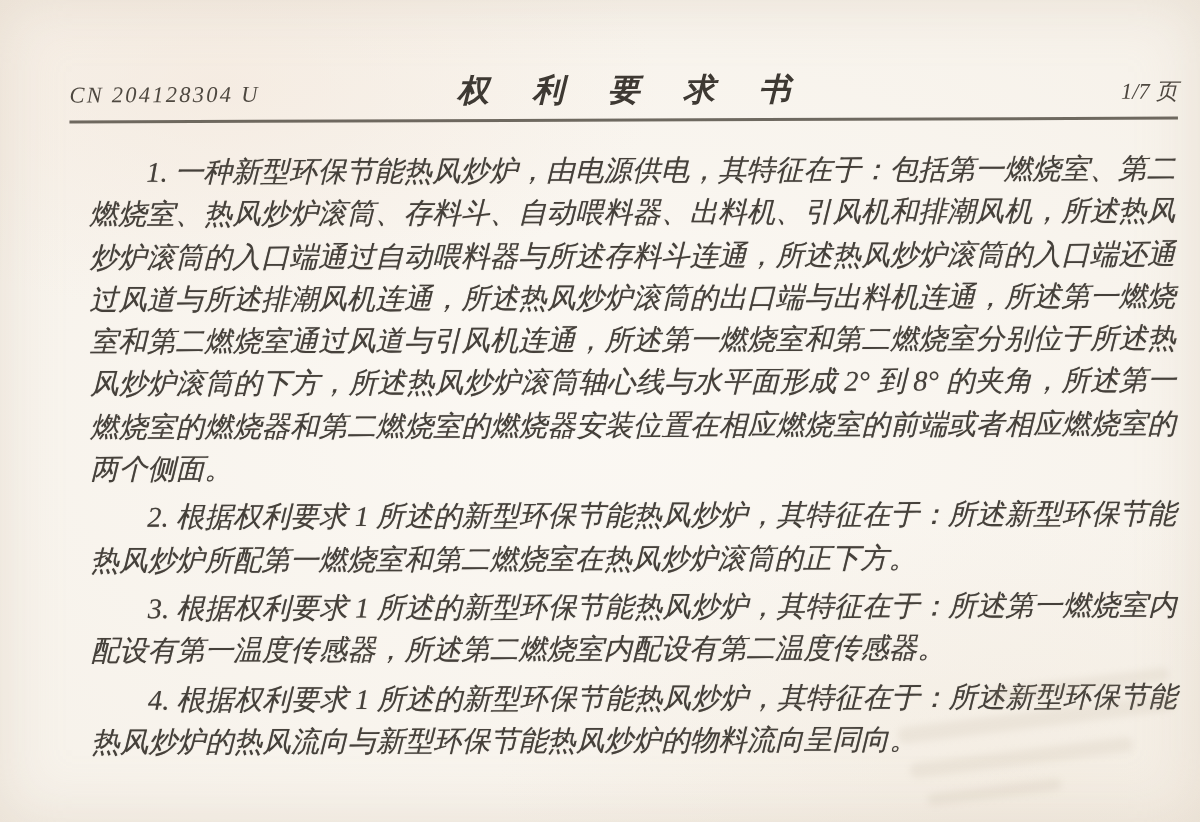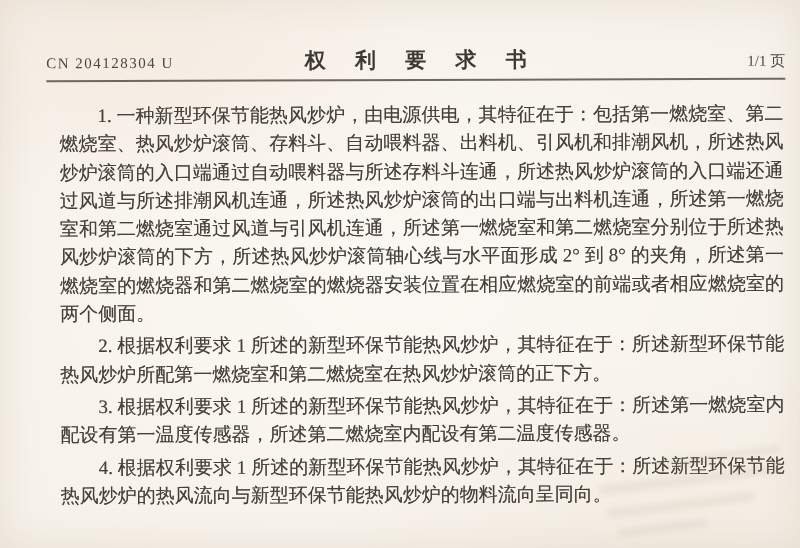--- a/index.html
+++ b/index.html
@@ -12,20 +12,21 @@
     position: relative;
     width: 800px;
     height: 548px;
     overflow: hidden;
     background:
       radial-gradient(ellipse 420px 220px at 18% 10%, rgba(243,230,218,0.55), rgba(243,230,218,0) 70%),
       radial-gradient(ellipse 500px 260px at 85% 95%, rgba(240,231,218,0.5), rgba(240,231,218,0) 70%),
       radial-gradient(ellipse 600px 400px at 50% 50%, #fbf8f3, #f6f1e9);
     box-shadow: inset 0 0 40px rgba(205,190,170,0.35);
     color: #45403a;
+    font-style: italic;
   }
   .sheet {
     position: absolute;
     left: 47px;
     right: 14px;
     top: 46px;
     transform: rotate(-0.2deg);
   }
   .header-row {
     display: grid;
@@ -89,21 +90,21 @@
 </style>
 </head>
 <body>
 
 <div class="page">
   <div class="sheet">
 
     <div class="header-row">
       <span class="doc-number">CN 204128304 U</span>
       <span class="page-title">权 利 要 求 书</span>
-      <span class="page-indicator">1/1 页</span>
+      <span class="page-indicator">1/7 页</span>
     </div>
 
     <div class="header-rule"></div>
 
     <div class="claims">
       <p>1. 一种新型环保节能热风炒炉，由电源供电，其特征在于：包括第一燃烧室、第二燃烧室、热风炒炉滚筒、存料斗、自动喂料器、出料机、引风机和排潮风机，所述热风炒炉滚筒的入口端通过自动喂料器与所述存料斗连通，所述热风炒炉滚筒的入口端还通过风道与所述排潮风机连通，所述热风炒炉滚筒的出口端与出料机连通，所述第一燃烧室和第二燃烧室通过风道与引风机连通，所述第一燃烧室和第二燃烧室分别位于所述热风炒炉滚筒的下方，所述热风炒炉滚筒轴心线与水平面形成 2° 到 8° 的夹角，所述第一燃烧室的燃烧器和第二燃烧室的燃烧器安装位置在相应燃烧室的前端或者相应燃烧室的两个侧面。</p>
       <p>2. 根据权利要求 1 所述的新型环保节能热风炒炉，其特征在于：所述新型环保节能热风炒炉所配第一燃烧室和第二燃烧室在热风炒炉滚筒的正下方。</p>
       <p>3. 根据权利要求 1 所述的新型环保节能热风炒炉，其特征在于：所述第一燃烧室内配设有第一温度传感器，所述第二燃烧室内配设有第二温度传感器。</p>
       <p>4. 根据权利要求 1 所述的新型环保节能热风炒炉，其特征在于：所述新型环保节能热风炒炉的热风流向与新型环保节能热风炒炉的物料流向呈同向。</p>
     </div>

